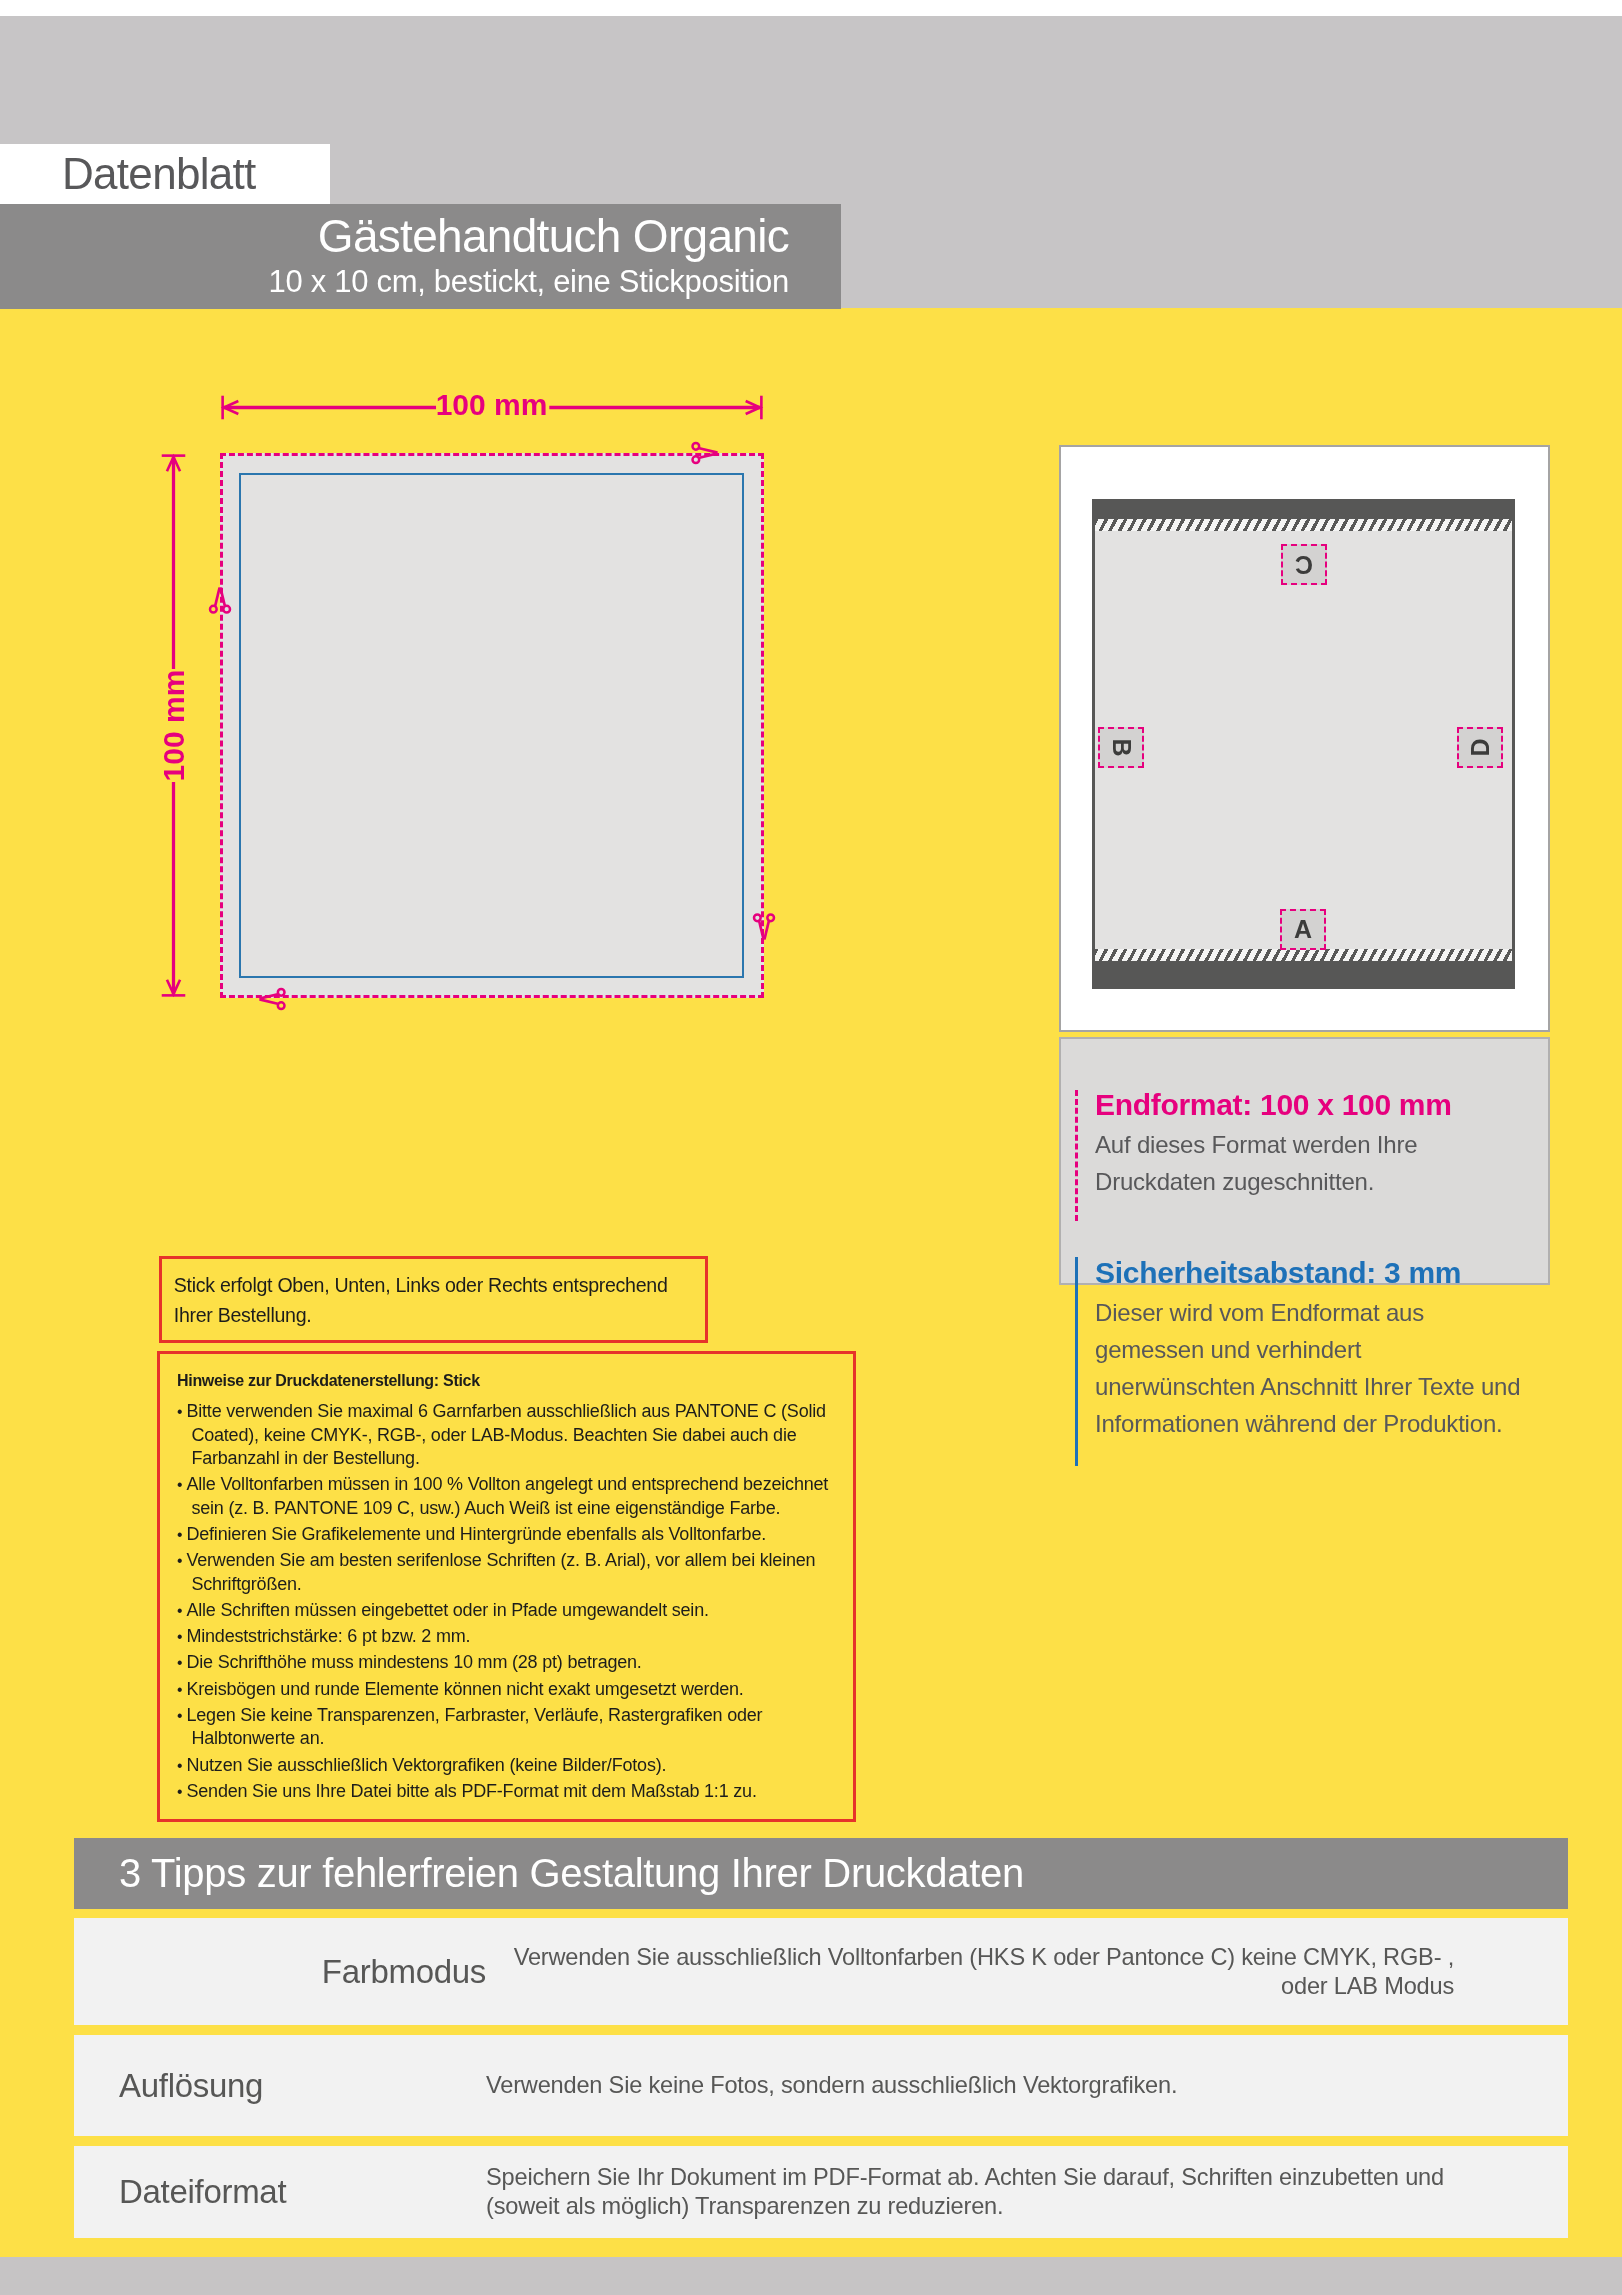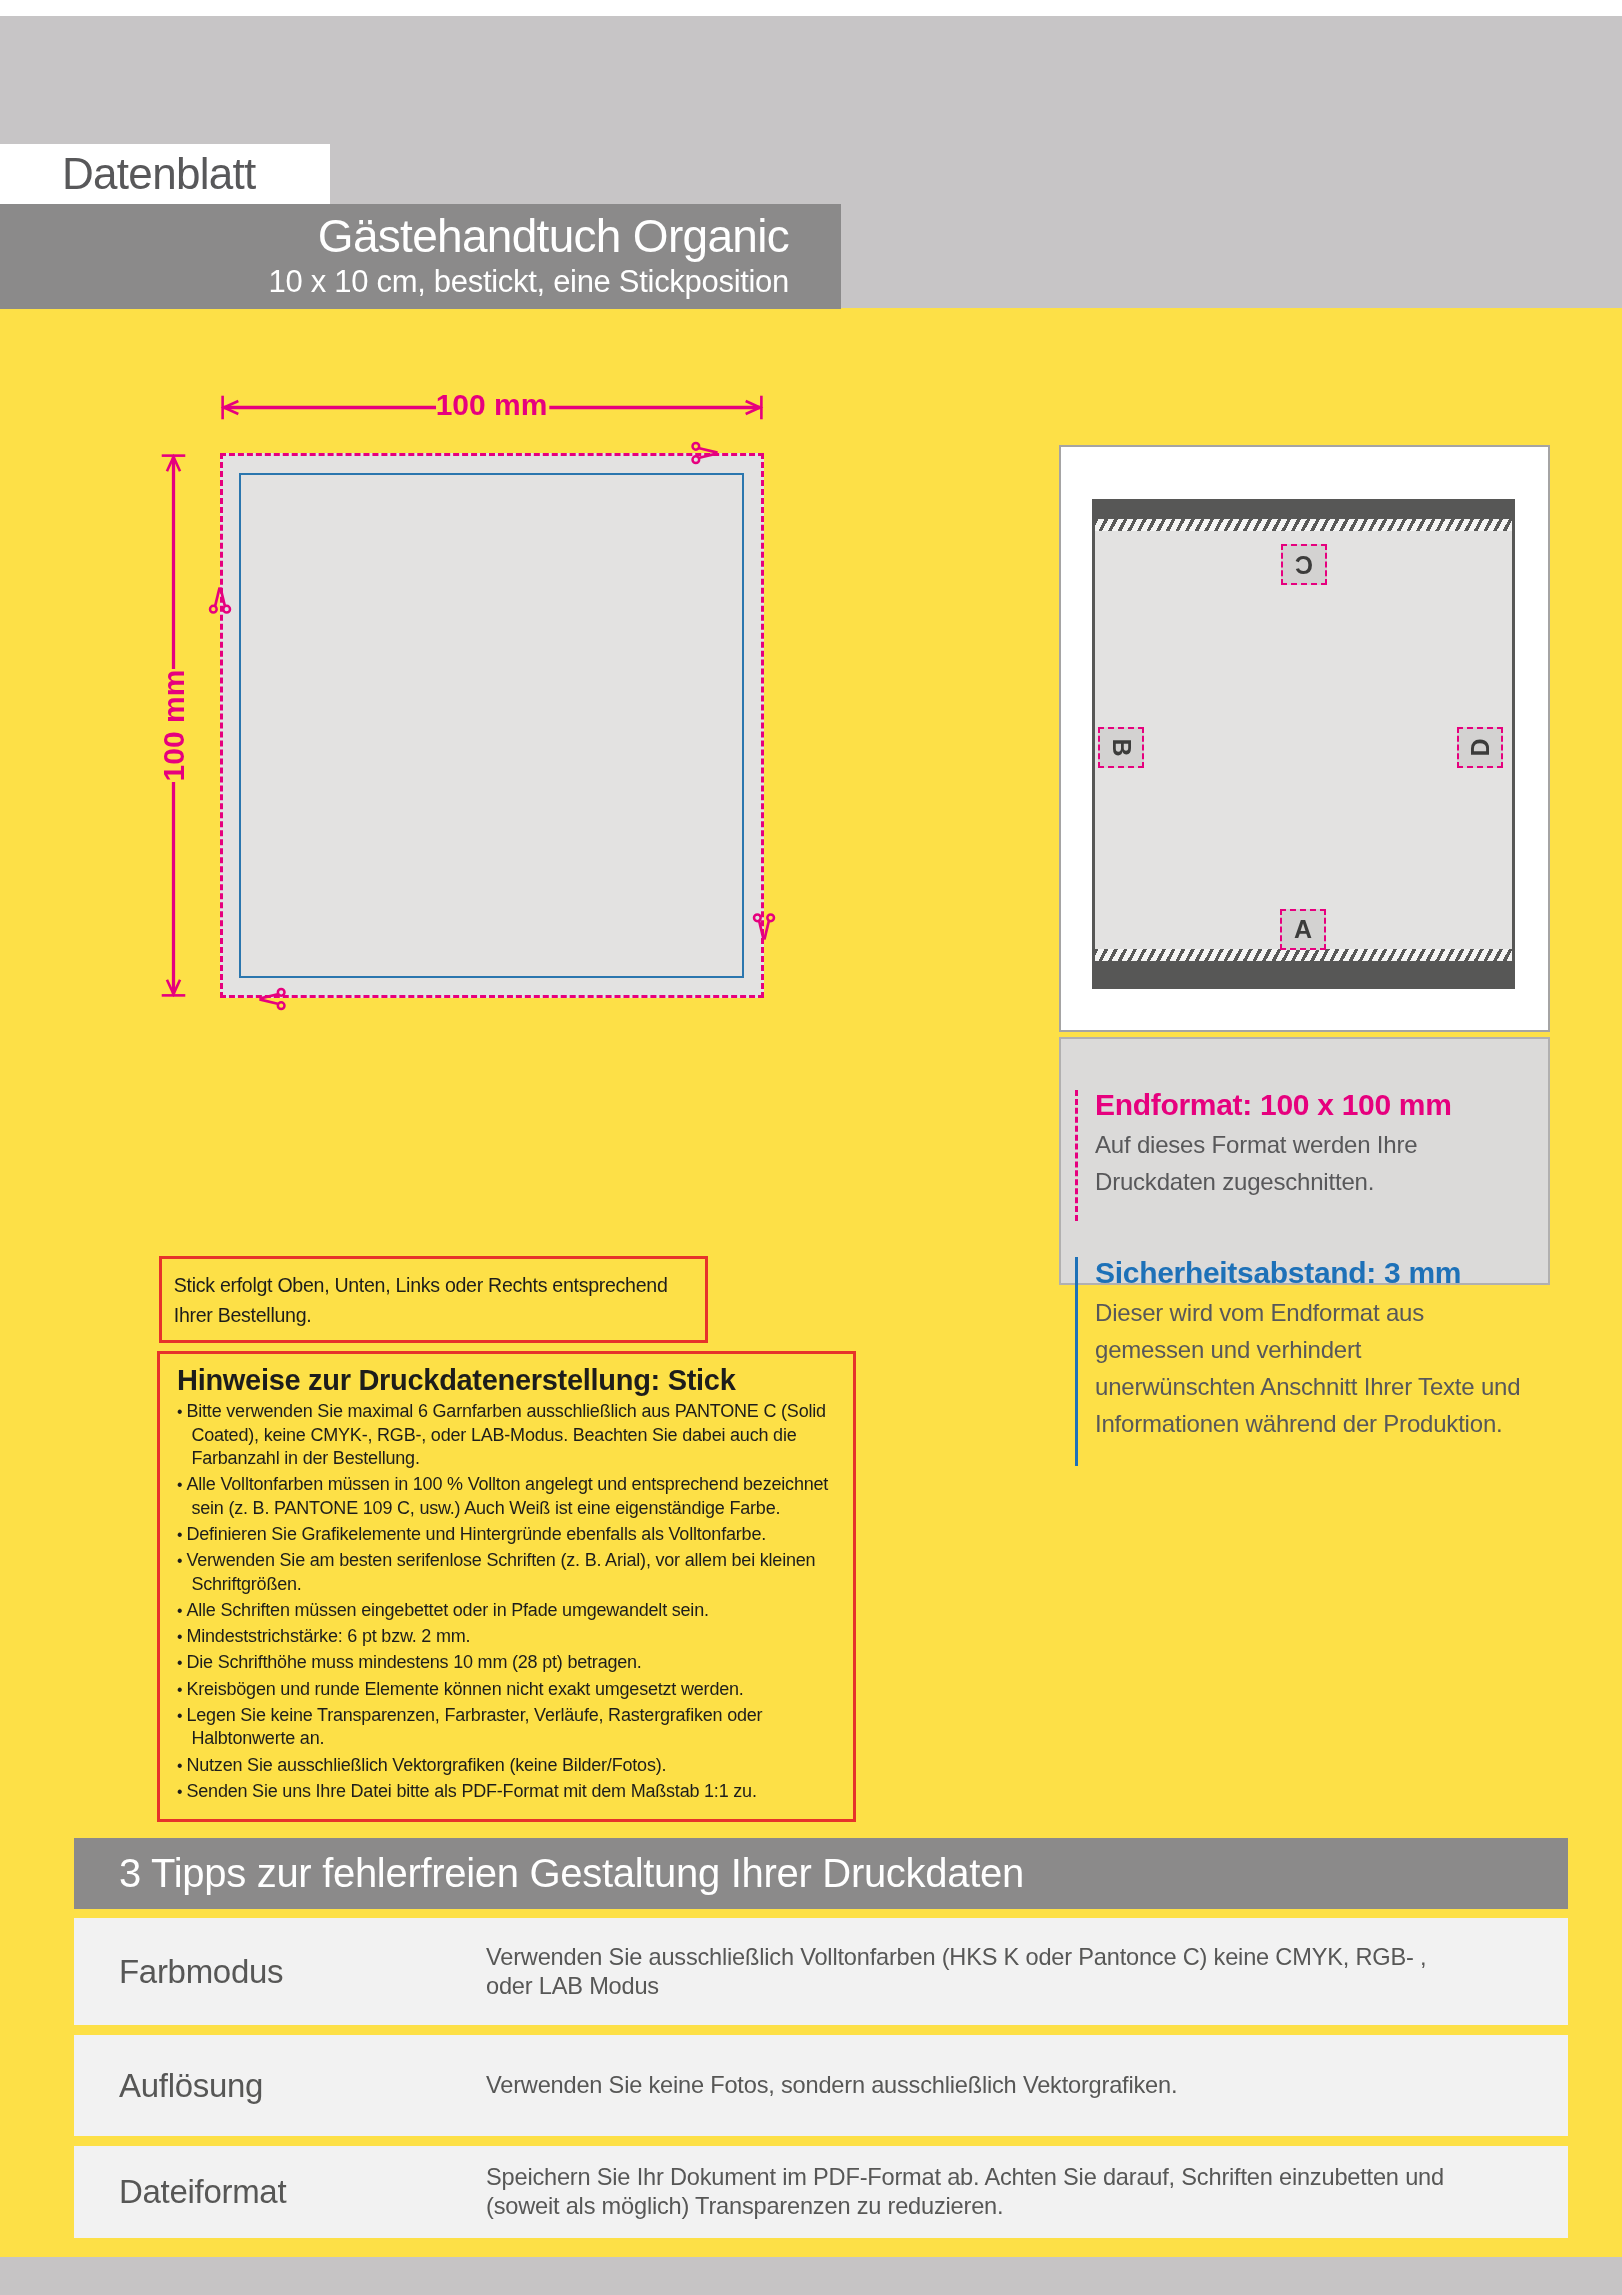--- a/index.html
+++ b/index.html
@@ -58,32 +58,32 @@
   .info-head.magenta{color:#e6007e;}
   .info-head.blue{color:#1d71b8;}
   .info-body{font-size:24px;line-height:37px;color:#58585a;margin-top:3.9px;letter-spacing:-0.2px;}
   .sect-gap{height:55px;}
 
   
   .stick-note{position:absolute;left:159px;top:1240px;width:549px;border:3.9px solid #e6332a;
     padding:10.5px 11.8px;font-size:19.6px;line-height:30px;color:#1d1d1b;letter-spacing:-0.3px;}
   .hinweise-box{position:absolute;left:157px;top:1335px;width:699px;border:3.9px solid #e6332a;
     padding:11.8px 13px 13px 17px;}
-  .hinweise-title{font-size:29px;font-weight:bold;line-height:29px;margin-bottom:5.2px;letter-spacing:-0.3px;}
+  .hinweise-title{font-size:16px;font-weight:bold;line-height:29px;margin-bottom:5.2px;letter-spacing:-0.3px;}
   .hinweise-list{margin:0;padding:0;list-style:none;}
   .hinweise-list li{font-size:18px;line-height:23.6px;color:#1d1d1b;letter-spacing:-0.2px;
     padding-left:14.4px;text-indent:-14.4px;margin-bottom:2.6px;}
   .hinweise-list li::before{content:"• ";font-size:15.7px;}
 
   
   .tips-bar{position:absolute;left:74px;top:1822px;width:1494px;height:71px;background:#8b8a8a;
     display:flex;align-items:center;padding-left:45px;}
   .tips-bar span{color:#ffffff;font-size:40px;letter-spacing:-0.3px;}
   .tip-row{position:absolute;left:74px;width:1494px;background:#f2f2f2;display:flex;align-items:center;}
-  .tip-row-1{top:1902px;height:107px;}
+  .tip-row-1{top:1902px;height:107px;text-align:right;}
   .tip-row-2{top:2019px;height:101px;}
   .tip-row-3{top:2130px;height:92px;}
   .tip-label{width:412px;padding-left:45px;font-size:33px;color:#575756;letter-spacing:-0.3px;flex:none;}
   .tip-text{width:968px;font-size:23.6px;line-height:29px;color:#575756;letter-spacing:-0.2px;flex:none;}
 
   .bottom-bar{position:absolute;left:0;top:2241px;width:1623px;height:54px;background:#c6c4c5;}
 </style>
 </head>
 <body>
 

